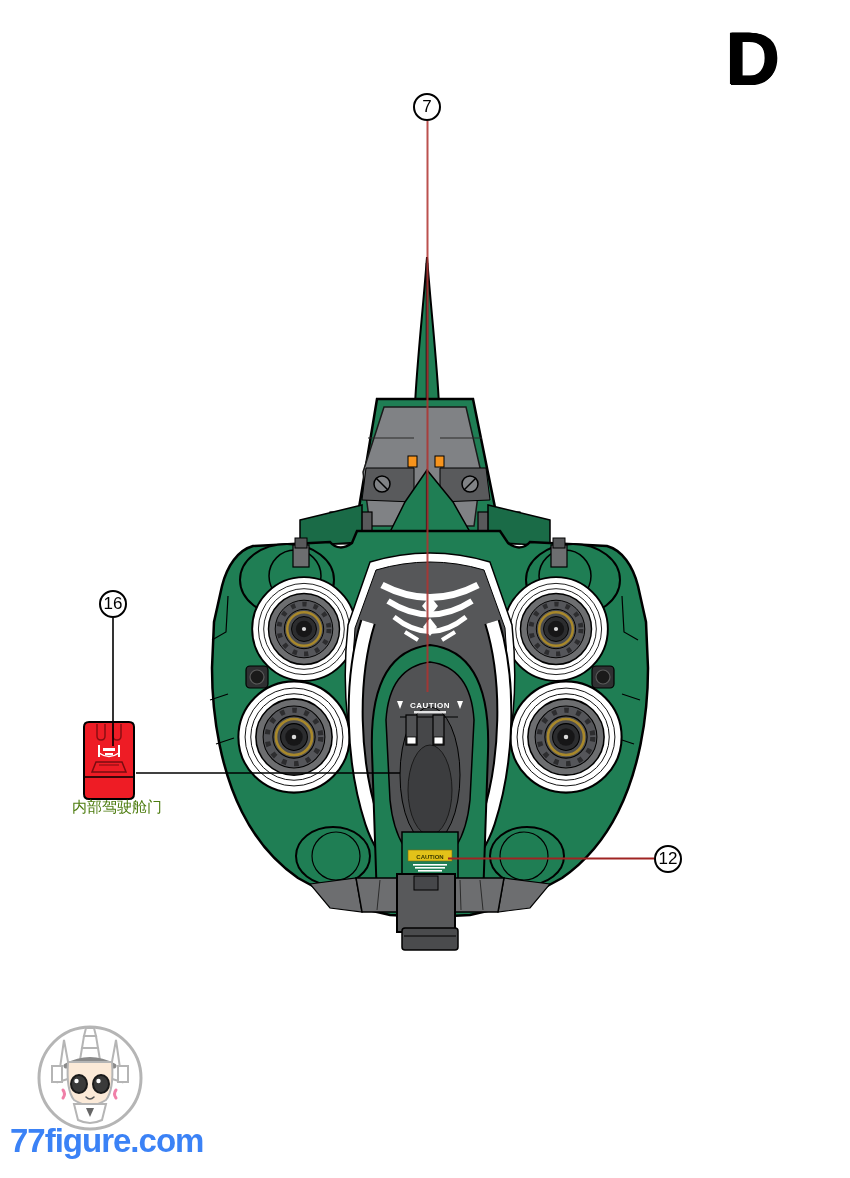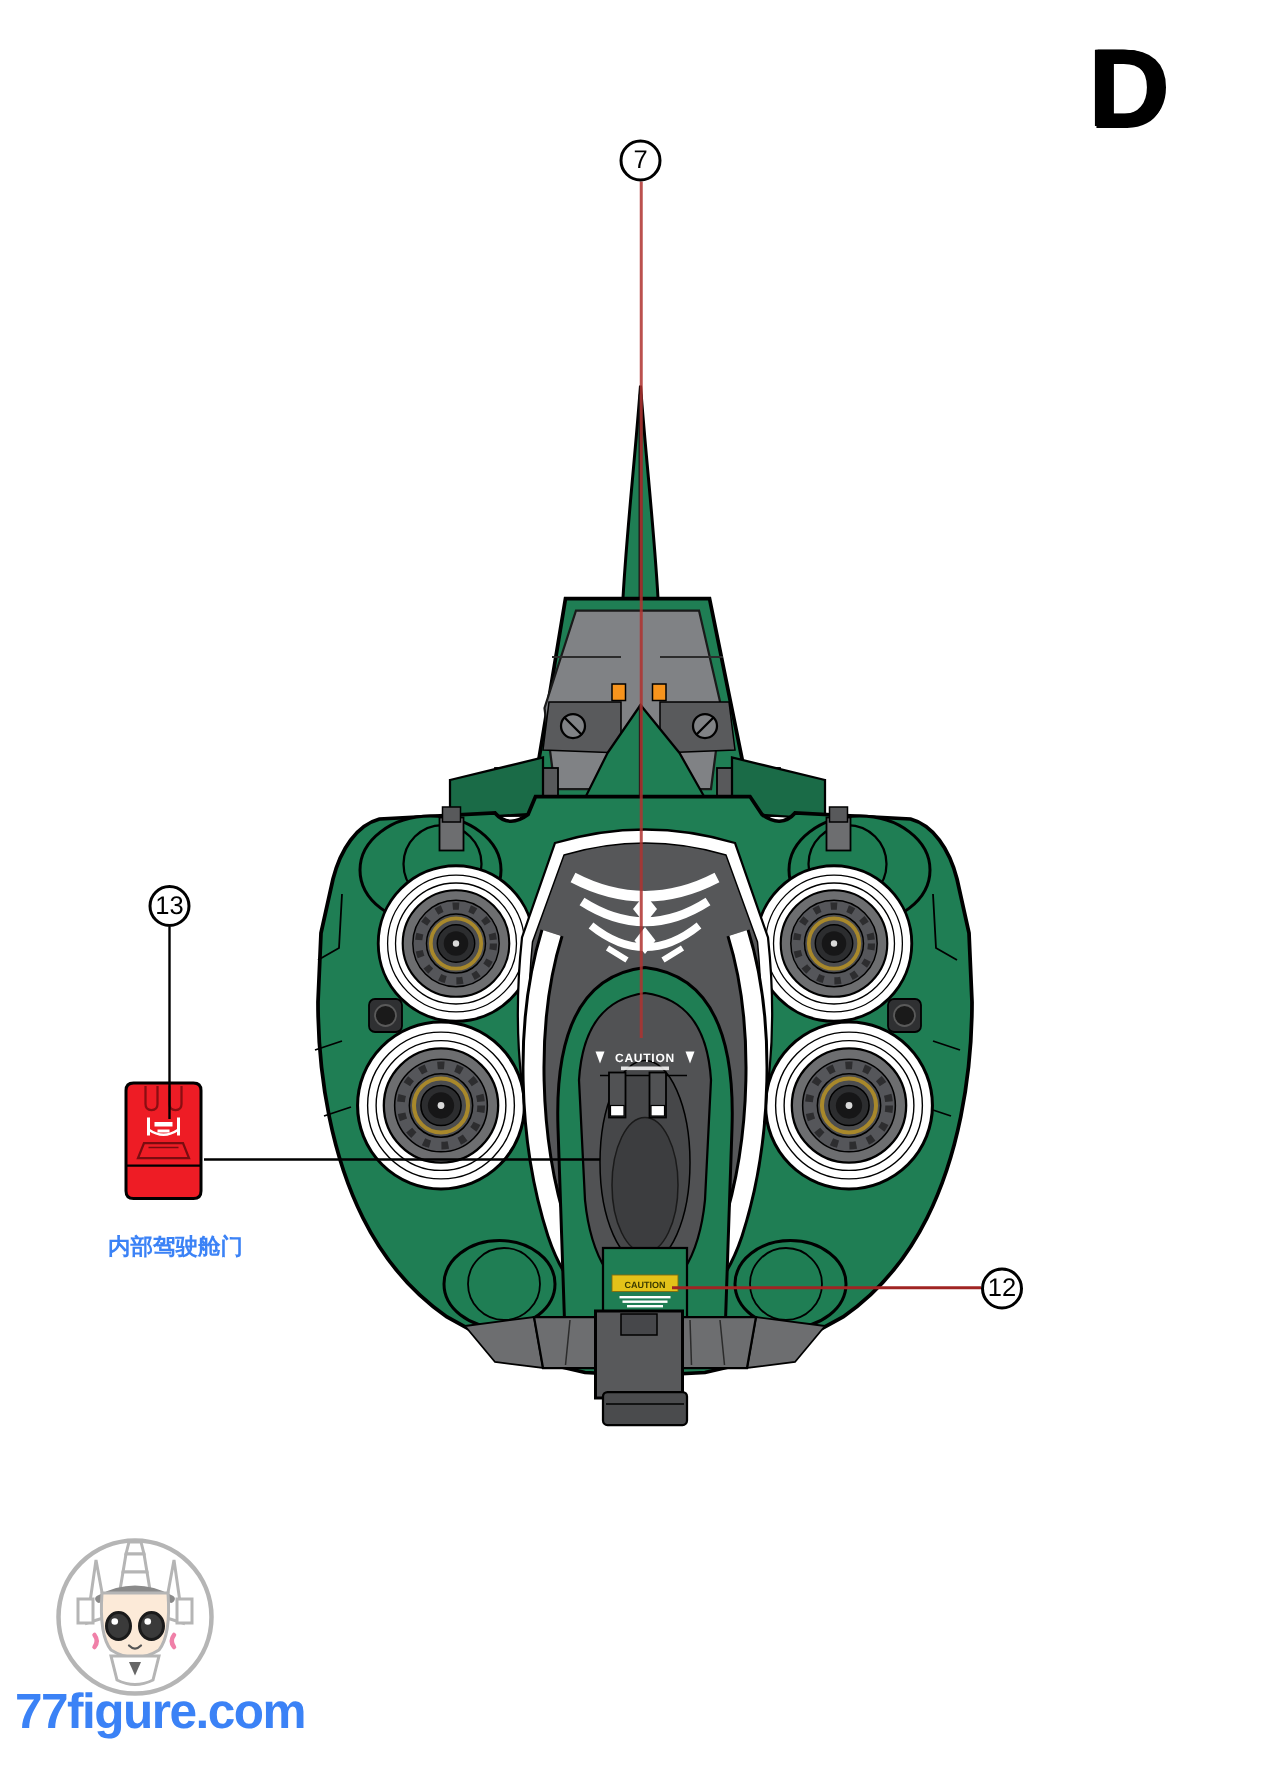--- a/index.html
+++ b/index.html
@@ -5,22 +5,22 @@
   html,body{margin:0;padding:0;background:#fff;}
   #page{position:relative;width:850px;height:1178px;background:#ffffff;overflow:hidden;
         font-family:"Liberation Sans","DejaVu Sans",sans-serif;}
   #art{position:absolute;left:0;top:0;}
   .callout{position:absolute;width:28px;height:28px;box-sizing:border-box;border:2px solid #000;
            border-radius:50%;background:#fff;display:flex;align-items:center;justify-content:center;
            font-size:17px;font-weight:400;color:#000;z-index:5;}
   #letter-d{position:absolute;left:726px;top:22px;font-size:74px;font-weight:bold;color:#000;
             line-height:1;letter-spacing:-2px;z-index:5;
             text-shadow:1px 0 0 #000,-1px 0 0 #000,0 1px 0 #000;}
-  #part-label{position:absolute;left:72px;top:798px;font-size:15px;font-weight:700;color:#3b82f6;
-              white-space:nowrap;z-index:5;font-family:"DejaVu Sans",sans-serif;margin-top:24px;}
+  #part-label{position:absolute;left:72px;top:798px;font-size:15px;font-weight:400;color:#4d7c0f;
+              white-space:nowrap;z-index:5;font-family:"DejaVu Sans",sans-serif;}
   #watermark{position:absolute;left:10px;top:1122px;font-size:33px;font-weight:bold;
              color:#3b82f6;letter-spacing:-1px;z-index:6;}
 </style>
 </head>
 <body>
 
 <div id="page">
 
   <svg id="art" width="850" height="1178" viewBox="0 0 850 1178">
     <defs>
@@ -224,20 +224,20 @@
       <path d="M86,1097 Q90,1101 94,1097" fill="none" stroke="#555" stroke-width="1.5"></path>
 
       <path d="M74,1104 L106,1104 L102,1120 Q90,1126 78,1120 Z" fill="#fff" stroke="#b5b5b5" stroke-width="2"></path>
       <polygon points="86,1108 94,1108 90,1117" fill="#666"></polygon>
     </g>
   </svg>
 
   <div id="letter-d">D</div>
 
   <div class="callout" style="left:413px;top:93px;">7</div>
-  <div class="callout" style="left:99px;top:590px;">13</div>
+  <div class="callout" style="left:99px;top:590px;">16</div>
   <div class="callout" style="left:654px;top:845px;">12</div>
 
   <div id="part-label">内部驾驶舱门</div>
 
   <div id="watermark">77figure.com</div>
 
 </div>
 
 </body></html>

